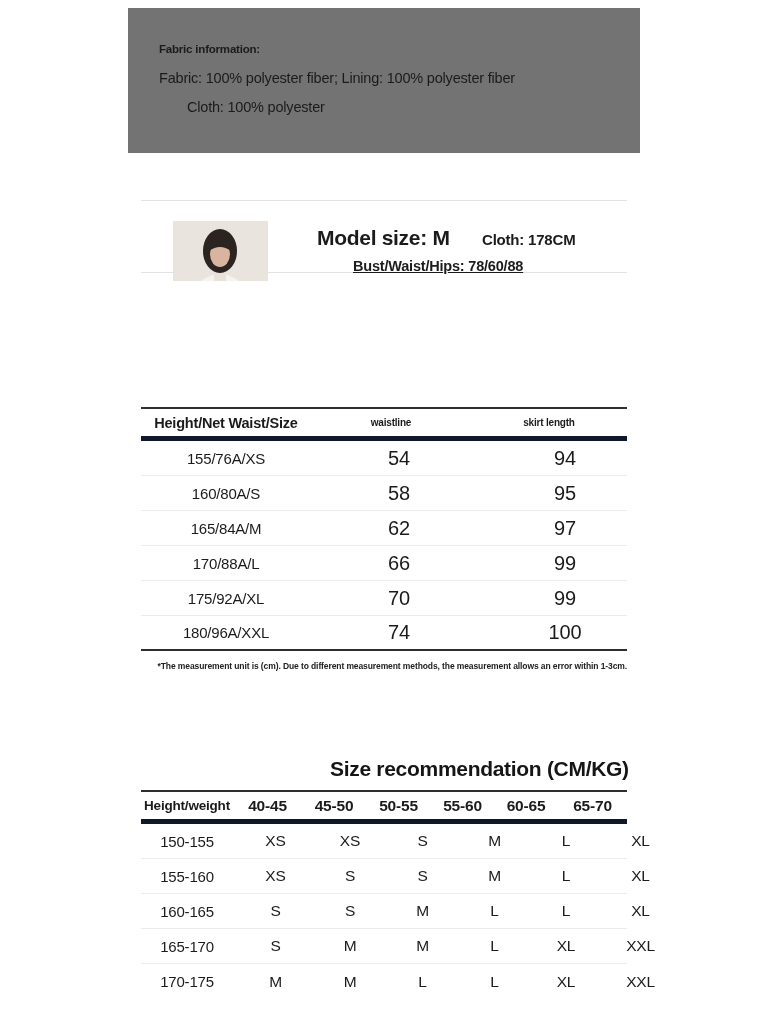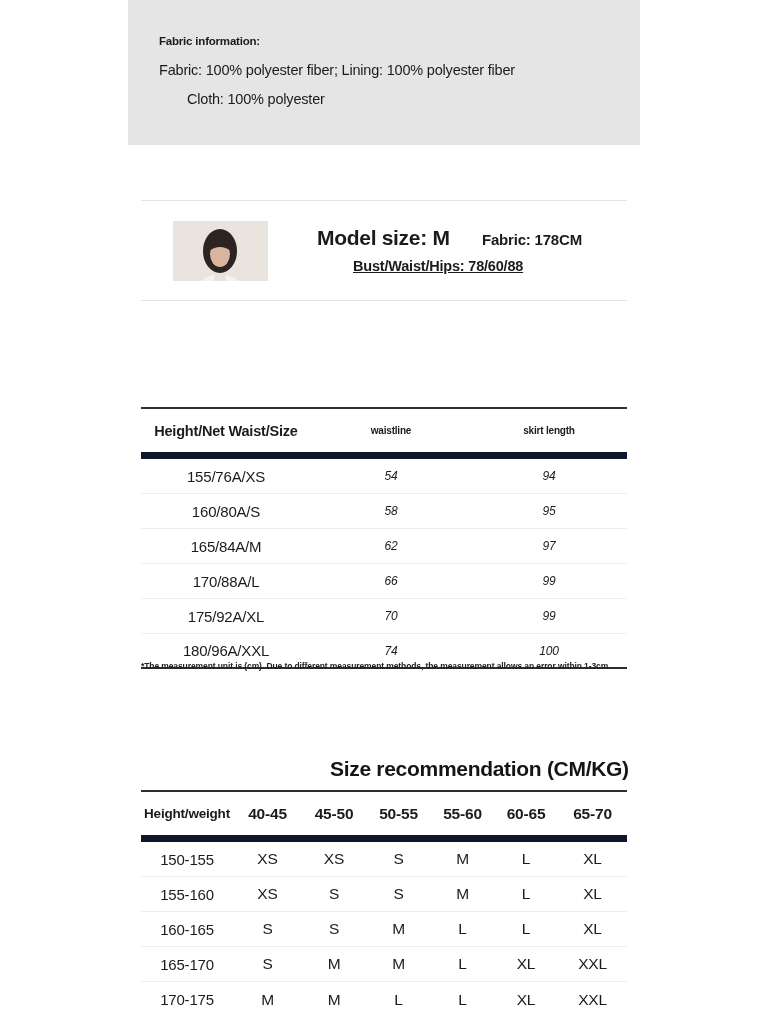--- a/index.html
+++ b/index.html
@@ -8,34 +8,34 @@
     width: 768px; height: 1024px;
     background: #ffffff;
     font-family: "Liberation Sans", "DejaVu Sans", sans-serif;
     color: #1b1b1b;
     overflow: hidden;
   }
   .page { position: relative; width: 768px; height: 1024px; }
 
   
   .fabric-block {
-    position: absolute; left: 128px; top: 0;
+    position: absolute; left: 128px; top: 8px;
     width: 512px; height: 145px;
-    background: #e5e5e5;
+    background: #737373;
     padding: 35px 30px 0 31px;
   }
   .fabric-label { font-size: 11.5px; font-weight: 700; letter-spacing: -0.2px; }
   .fabric-line  { font-size: 14.5px; font-weight: 400; letter-spacing: -0.2px; }
   .fabric-line.l1 { margin-top: 15px; }
   .fabric-line.l2 { margin-top: 13px; margin-left: 28px; }
 
   
   .model-section {
     position: absolute; left: 141px; top: 200px;
-    width: 486px; height: 101px;
+    width: 486px; height: 73px;
     border-top: 1px solid #e3e3e3;
     border-bottom: 1px solid #e3e3e3;
   }
   .model-photo { position: absolute; left: 32px; top: 20px; width: 95px; height: 60px; overflow: hidden; }
   .model-photo svg { display: block; width: 100%; height: 100%; }
   .model-size   { position: absolute; left: 176px; top: 25px; font-size: 21px; font-weight: 700; letter-spacing: -0.3px; }
   .model-height { position: absolute; left: 341px; top: 30px; font-size: 15px; font-weight: 600; letter-spacing: -0.2px; }
   .model-bwh    { position: absolute; left: 212px; top: 57px; font-size: 14.5px; font-weight: 600; letter-spacing: -0.2px; text-decoration: underline; }
 
   
@@ -47,39 +47,39 @@
   .title-1 { left: 330px; top: 355px; }
   .title-2 { left: 330px; top: 757px; }
 
   
   .table { position: absolute; left: 141px; width: 486px; border-top: 2px solid #2e2e2e; }
   .table-1 { top: 407px; }
   .table-2 { top: 790px; }
   .trow { display: grid; height: 35px; align-items: center; text-align: center; }
   .table-1 .trow { grid-template-columns: 170px 160px 156px; }
   .table-2 .trow { grid-template-columns: 92px 69px 64px 65px 63px 64px 69px; }
-  .trow.thead { height: 50px; border-bottom: 7px solid #0f172a; }
-  .trow.data  { border-bottom: 1px solid #ececec; }
+  .trow.thead { height: 32px; border-bottom: 5px solid #0f172a; }
+  .trow.data  { border-bottom: 1px solid #ececec; gap: 8px; }
   .table-1 .trow.data:last-child { border-bottom: 2px solid #2e2e2e; }
   .table-2 .trow.data:last-child { border-bottom: none; }
   .tcell { white-space: nowrap; letter-spacing: -0.2px; }
 
   .table-1 .th-main  { font-size: 14.5px; font-weight: 700; }
   .table-1 .th-small { font-size: 10px;   font-weight: 700; }
   .table-1 .row-label { font-size: 15px; font-weight: 500; }
-  .table-1 .val       { font-size: 12px; font-weight: 400; font-style: italic; }
+  .table-1 .val       { font-size: 20px; font-weight: 400; }
 
   .table-2 .h-label { font-size: 13.5px; font-weight: 700; }
   .table-2 .h-range { font-size: 15.5px; font-weight: 600; }
   .table-2 .row-label { font-size: 15px;   font-weight: 500; }
   .table-2 .val       { font-size: 15.5px; font-weight: 500; }
 
   .footnote {
     position: absolute; left: 141px; top: 661px; width: 486px;
-    text-align: left; font-size: 8.5px; font-weight: 600; color: #222;
+    text-align: right; font-size: 8.5px; font-weight: 600; color: #222;
     letter-spacing: -0.1px;
   }
 </style>
 </head>
 <body>
 
 <div class="page">
 
   <section class="fabric-block">
     <div class="fabric-label">Fabric information:</div>
@@ -92,21 +92,21 @@
       <svg viewBox="0 0 95 60" preserveAspectRatio="none">
         <rect width="95" height="60" fill="#e9e4de"></rect>
         <ellipse cx="47" cy="30" rx="17" ry="22" fill="#2b2420"></ellipse>
         <ellipse cx="47" cy="33" rx="10" ry="13" fill="#d9b49e"></ellipse>
         <path d="M36 22 Q47 12 58 22 L58 30 Q47 22 36 30 Z" fill="#2b2420"></path>
         <path d="M28 60 Q47 46 66 60 Z" fill="#f5f3ef"></path>
         <rect x="41" y="52" width="12" height="8" fill="#e8e2da"></rect>
       </svg>
     </div>
     <div class="model-size">Model size: M</div>
-    <div class="model-height">Fabric: 178CM</div>
+    <div class="model-height">Cloth: 178CM</div>
     <div class="model-bwh">Bust/Waist/Hips: 78/60/88</div>
   </section>
 
 
   <div class="table table-1">
     <div class="trow thead">
       <div class="tcell th-main">Height/Net Waist/Size</div>
       <div class="tcell th-small">waistline</div>
       <div class="tcell th-small">skirt length</div>
     </div>

